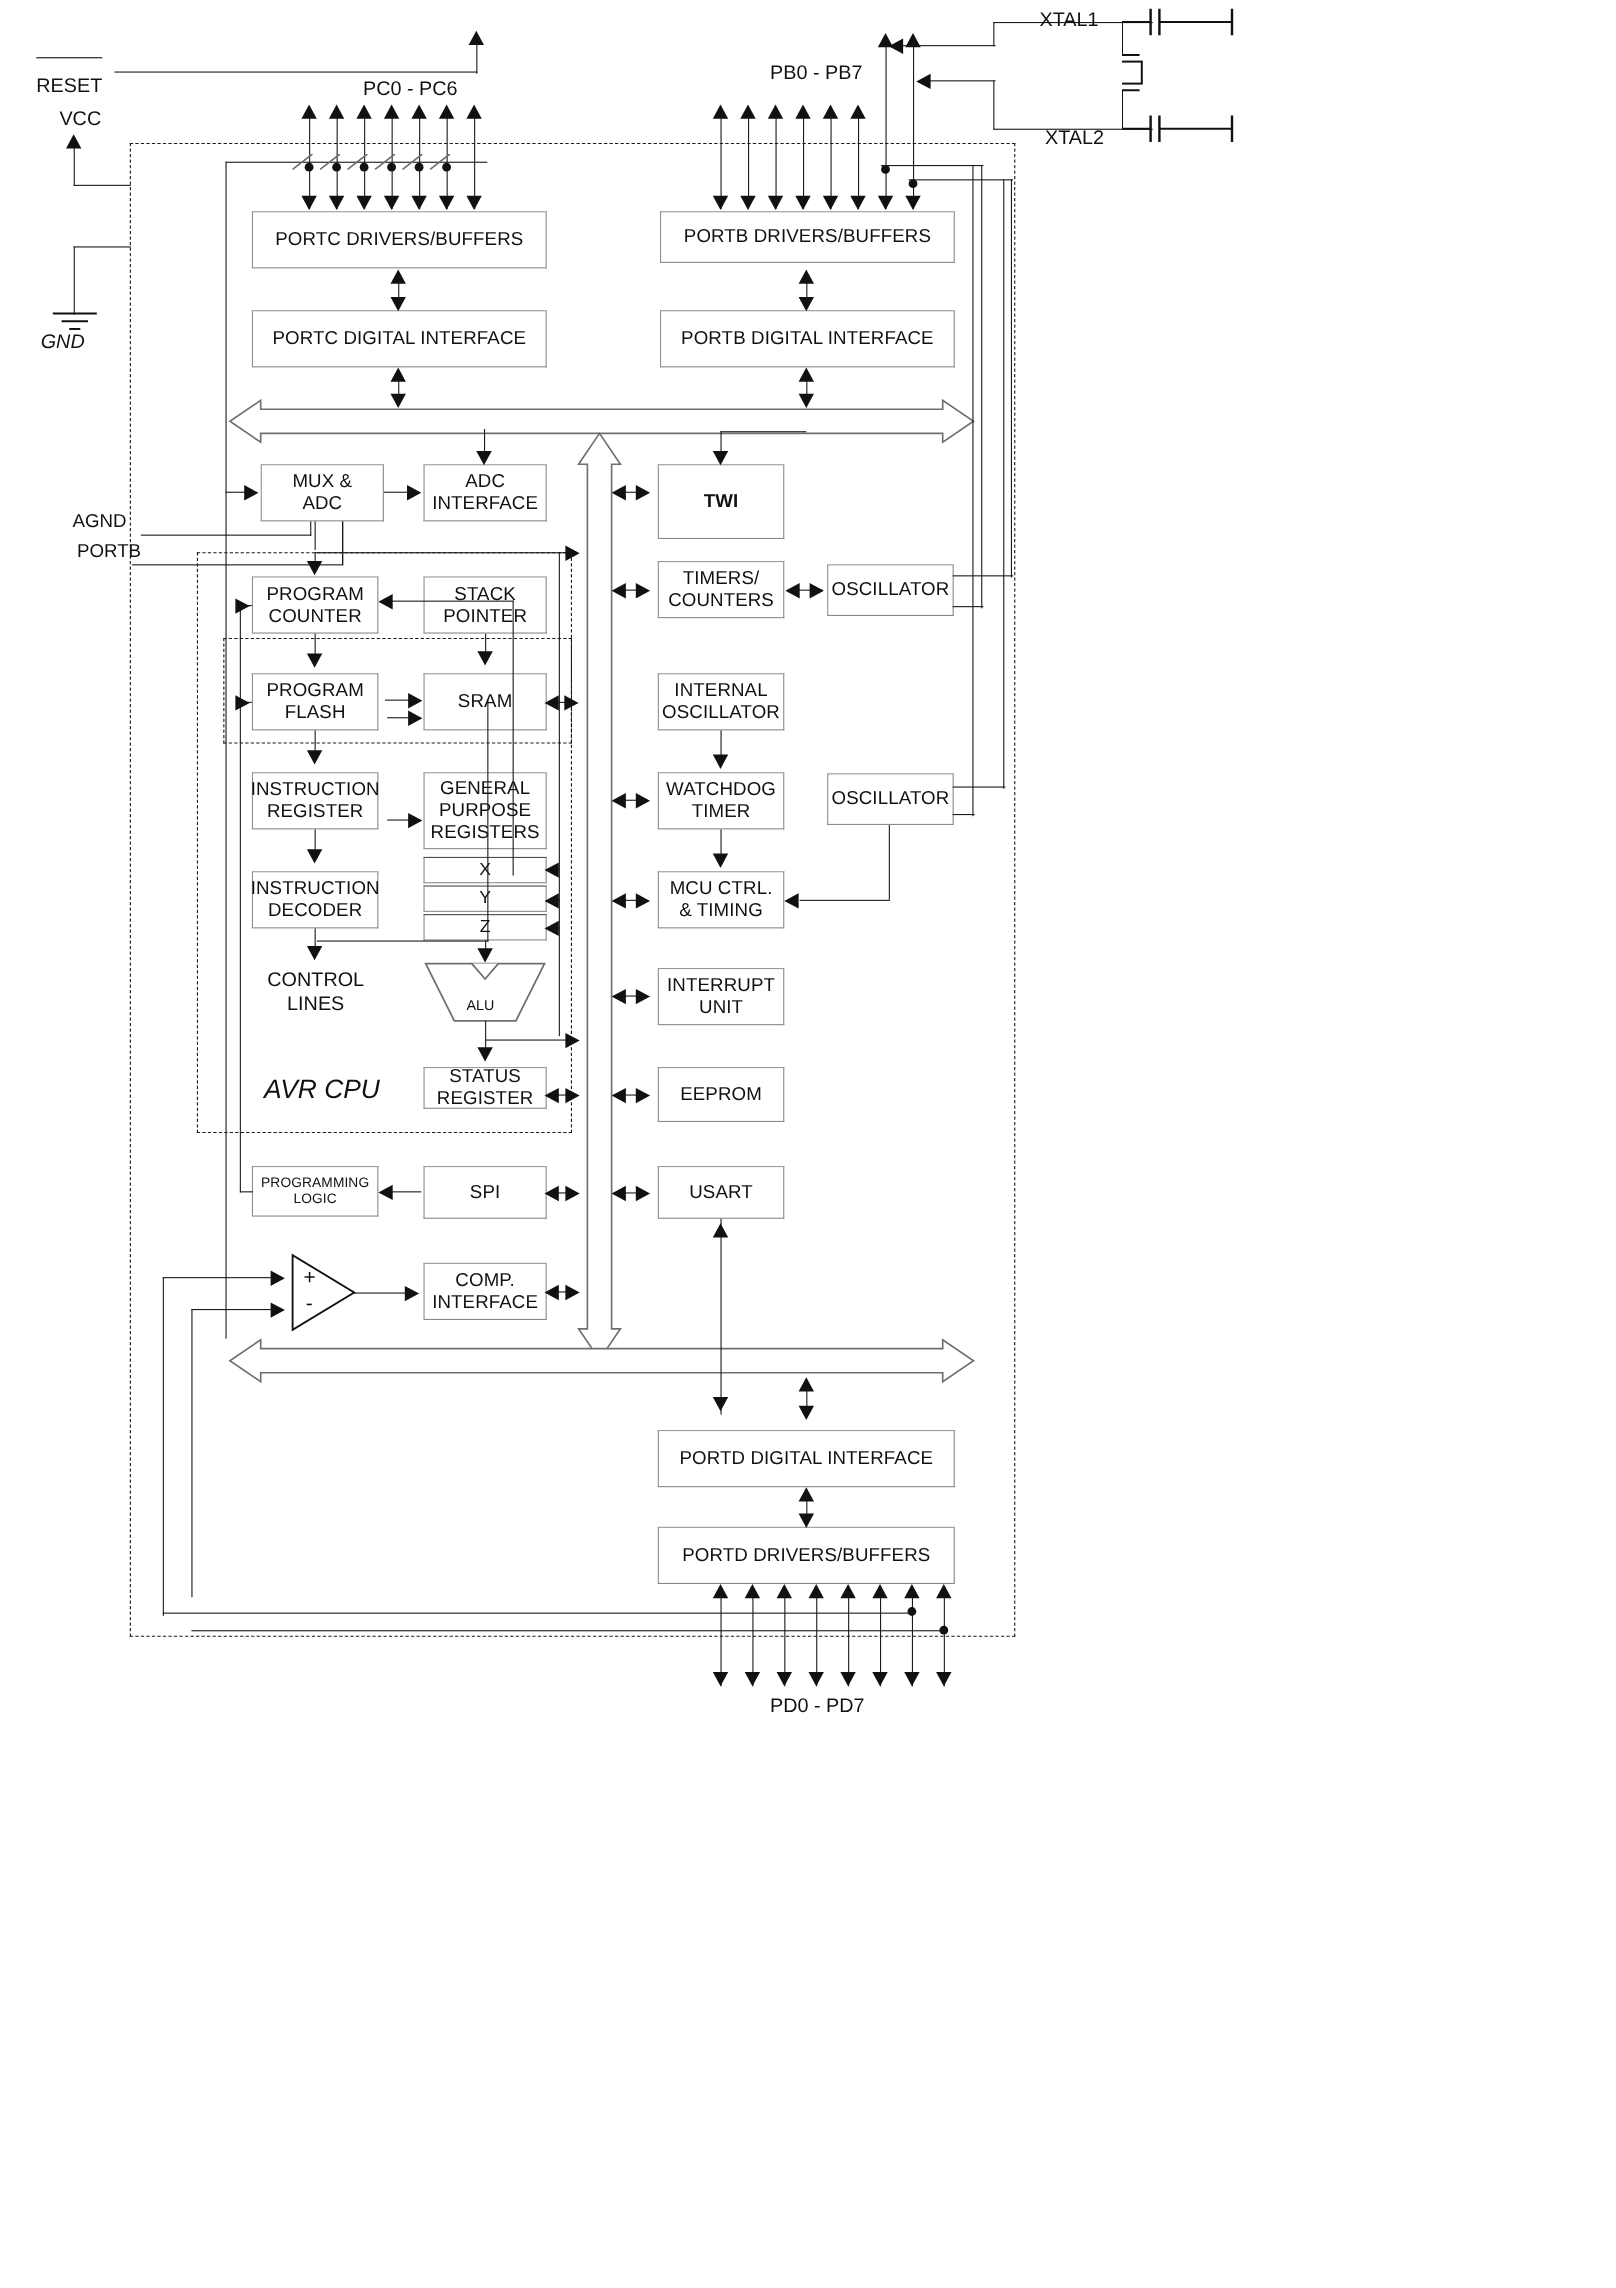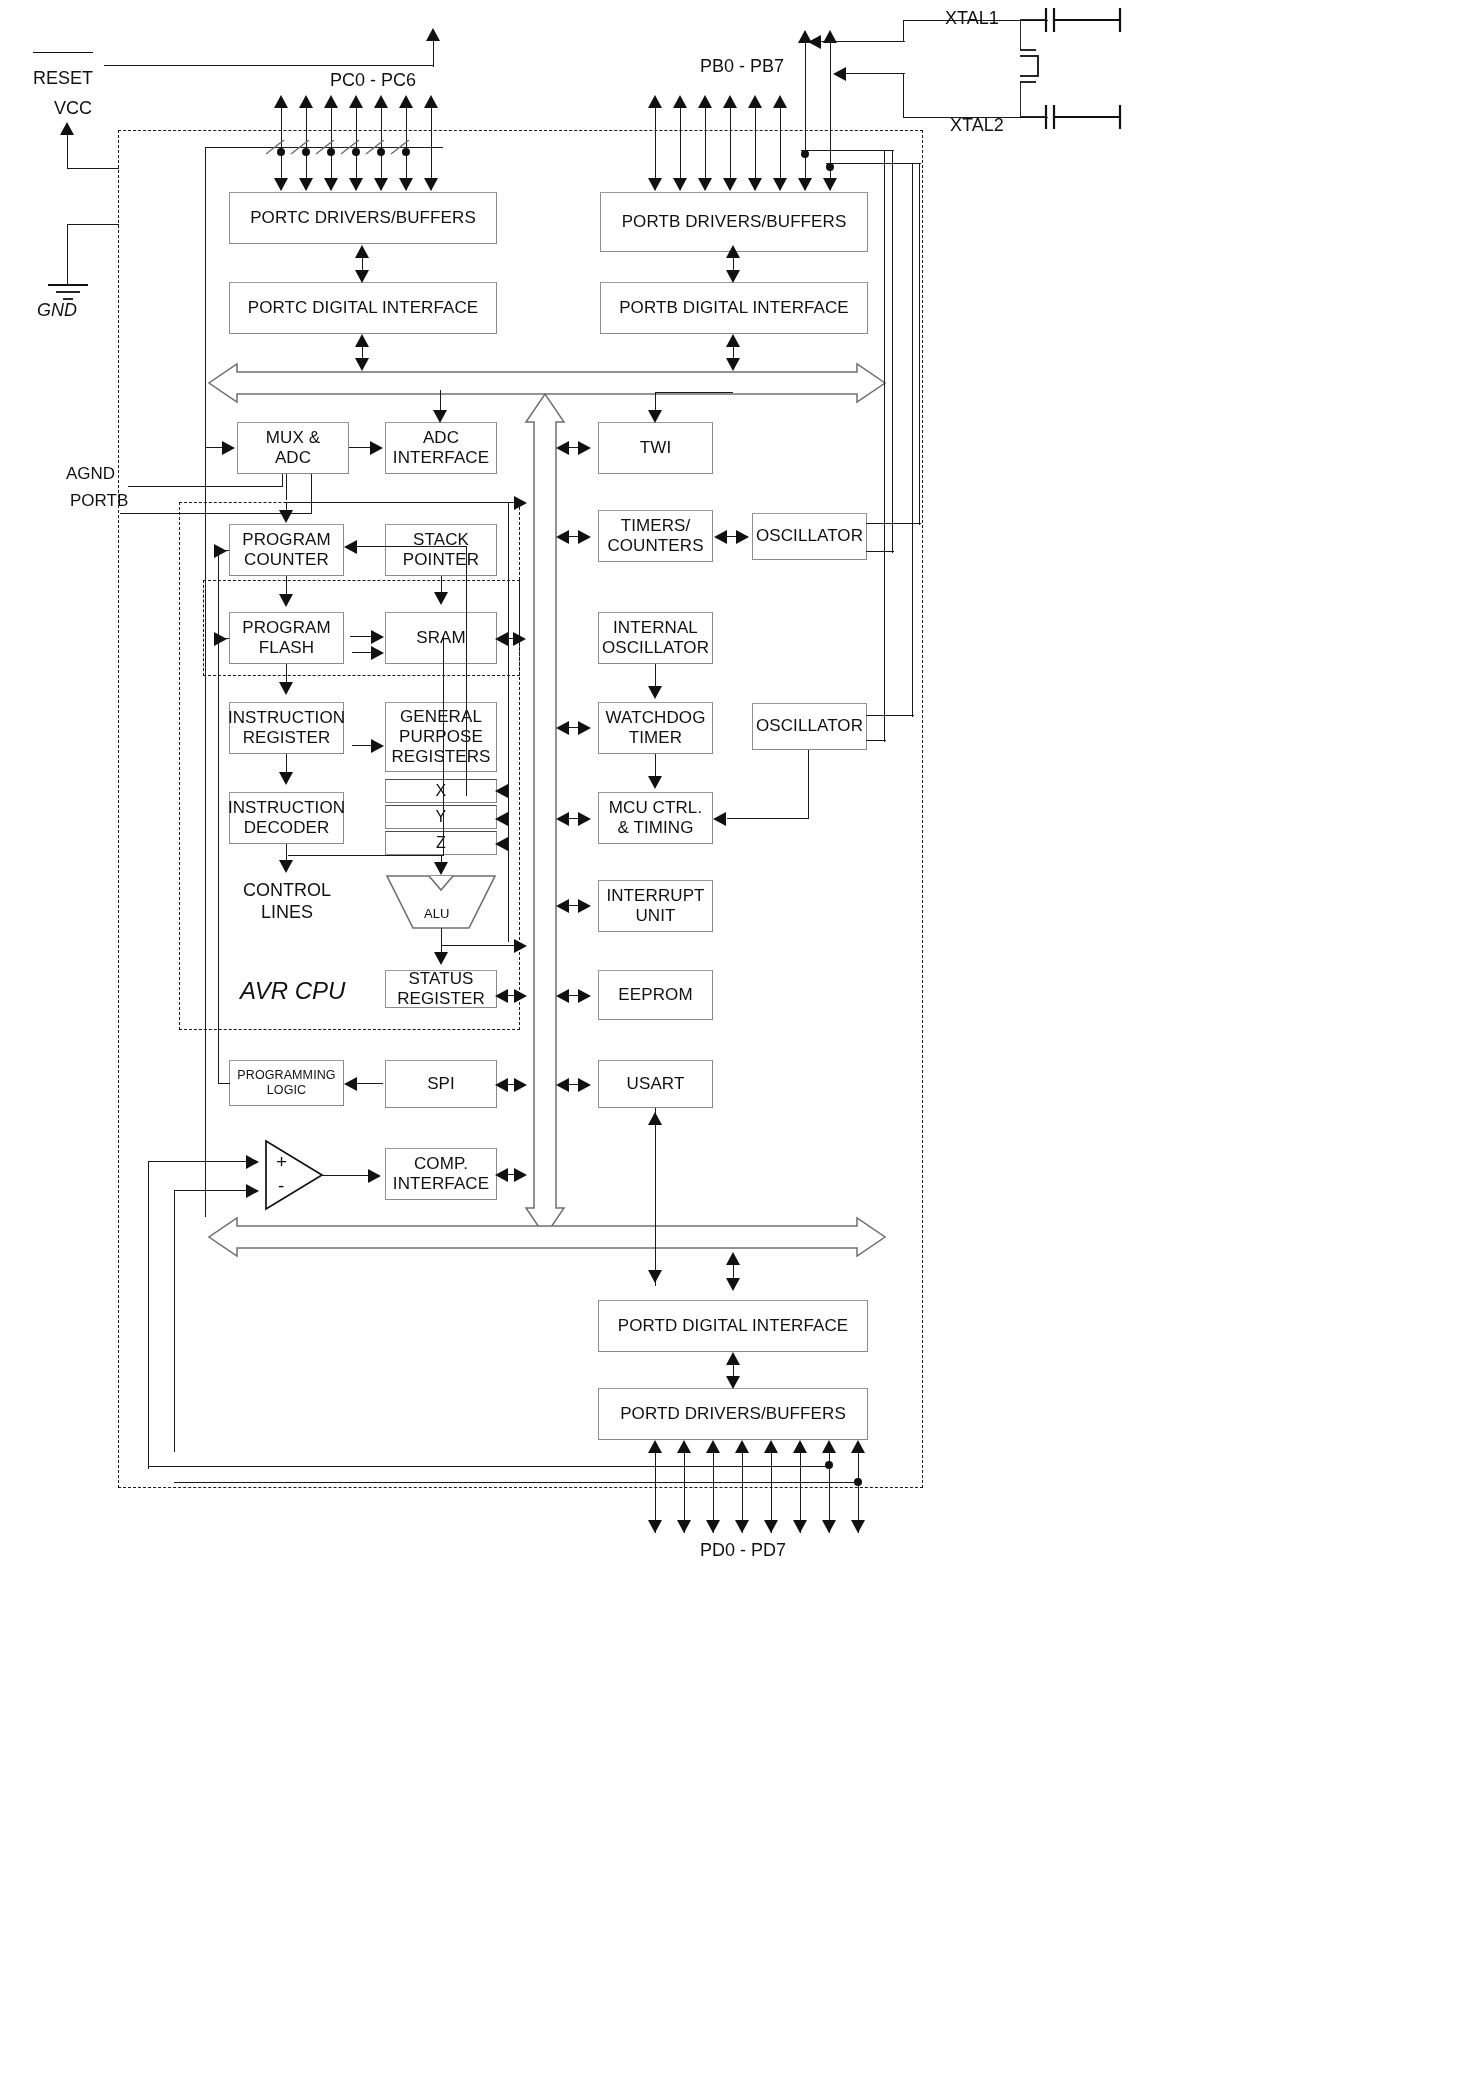--- a/index.html
+++ b/index.html
@@ -220,21 +220,21 @@
       <line x1="0" y1="111" x2="26" y2="111" stroke="#111" stroke-width="1.8"></line>
       <line x1="26" y1="99" x2="26" y2="123" stroke="#111" stroke-width="2.2"></line>
       <line x1="34" y1="99" x2="34" y2="123" stroke="#111" stroke-width="2.2"></line>
       <line x1="34" y1="111" x2="100" y2="111" stroke="#111" stroke-width="1.8"></line>
       <line x1="100" y1="99" x2="100" y2="123" stroke="#111" stroke-width="2.2"></line>
     </svg>
   </div>
 
   <div class="blk" style="left:229px;top:192px;width:268px;height:52px;">PORTC DRIVERS/BUFFERS</div>
   <div class="blk" style="left:229px;top:282px;width:268px;height:52px;">PORTC DIGITAL INTERFACE</div>
-  <div class="blk" style="left:600px;top:192px;width:268px;height:60px;">PORTB DRIVERS/BUFFERS</div>
+  <div class="blk" style="left:600px;top:192px;width:268px;height:47px;">PORTB DRIVERS/BUFFERS</div>
   <div class="blk" style="left:600px;top:282px;width:268px;height:52px;">PORTB DIGITAL INTERFACE</div>
 
   <div class="vl" style="left:362px;top:253px;height:22px;"></div>
   <div class="ar up" style="left:355px;top:245px;"></div>
   <div class="ar down" style="left:355px;top:270px;"></div>
 
   <div class="vl" style="left:733px;top:253px;height:22px;"></div>
   <div class="ar up" style="left:726px;top:245px;"></div>
   <div class="ar down" style="left:726px;top:270px;"></div>
 
@@ -249,21 +249,21 @@
   <div class="busarrow" style="left:207px;top:362px;">
     <svg width="680" height="42" viewBox="0 0 680 42">
       <path d="M 30 2 L 30 10 L 650 10 L 650 2 L 678 21 L 650 40 L 650 32 L 30 32 L 30 40 L 2 21 Z" fill="#ffffff" stroke="#6f6f6f" stroke-width="1.5"></path>
     </svg>
   </div>
 
   <div class="blk" style="left:237px;top:422px;width:112px;height:52px;">MUX &amp;
 ADC</div>
   <div class="blk" style="left:385px;top:422px;width:112px;height:52px;">ADC
 INTERFACE</div>
-  <div class="blk" style="left:598px;top:422px;width:115px;height:52px;">TWI</div>
+  <div class="blk" style="left:598px;top:422px;width:115px;height:68px;font-weight:bold;">TWI</div>
 
   <div class="hl" style="left:349px;top:447px;width:24px;"></div>
   <div class="ar right" style="left:370px;top:441px;"></div>
 
   <div class="hl" style="left:205px;top:447px;width:20px;"></div>
   <div class="ar right" style="left:222px;top:441px;"></div>
 
   <div class="vl" style="left:440px;top:390px;height:28px;"></div>
   <div class="ar down" style="left:433px;top:410px;"></div>
 

